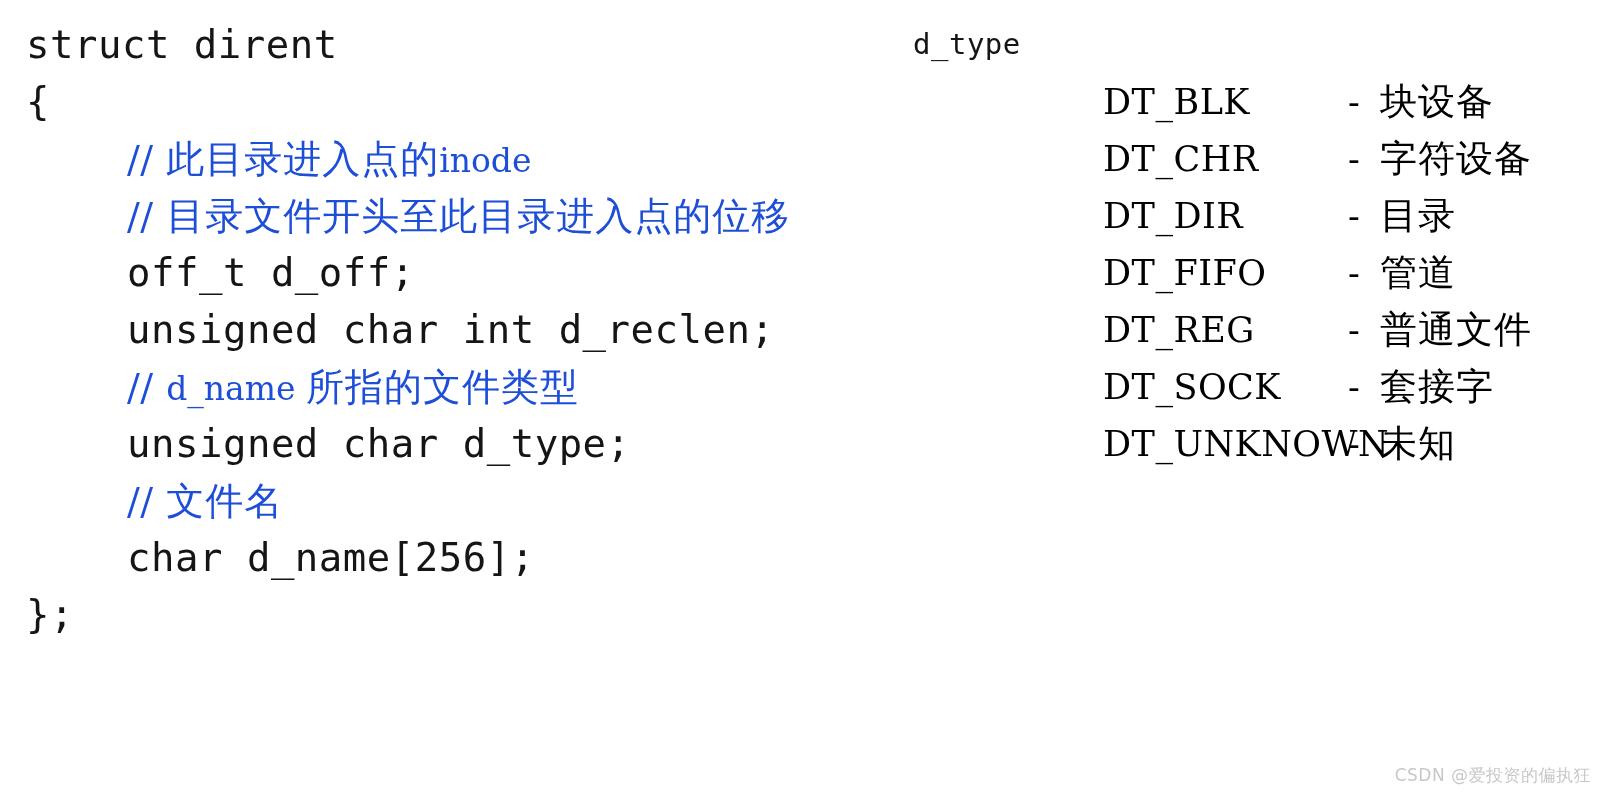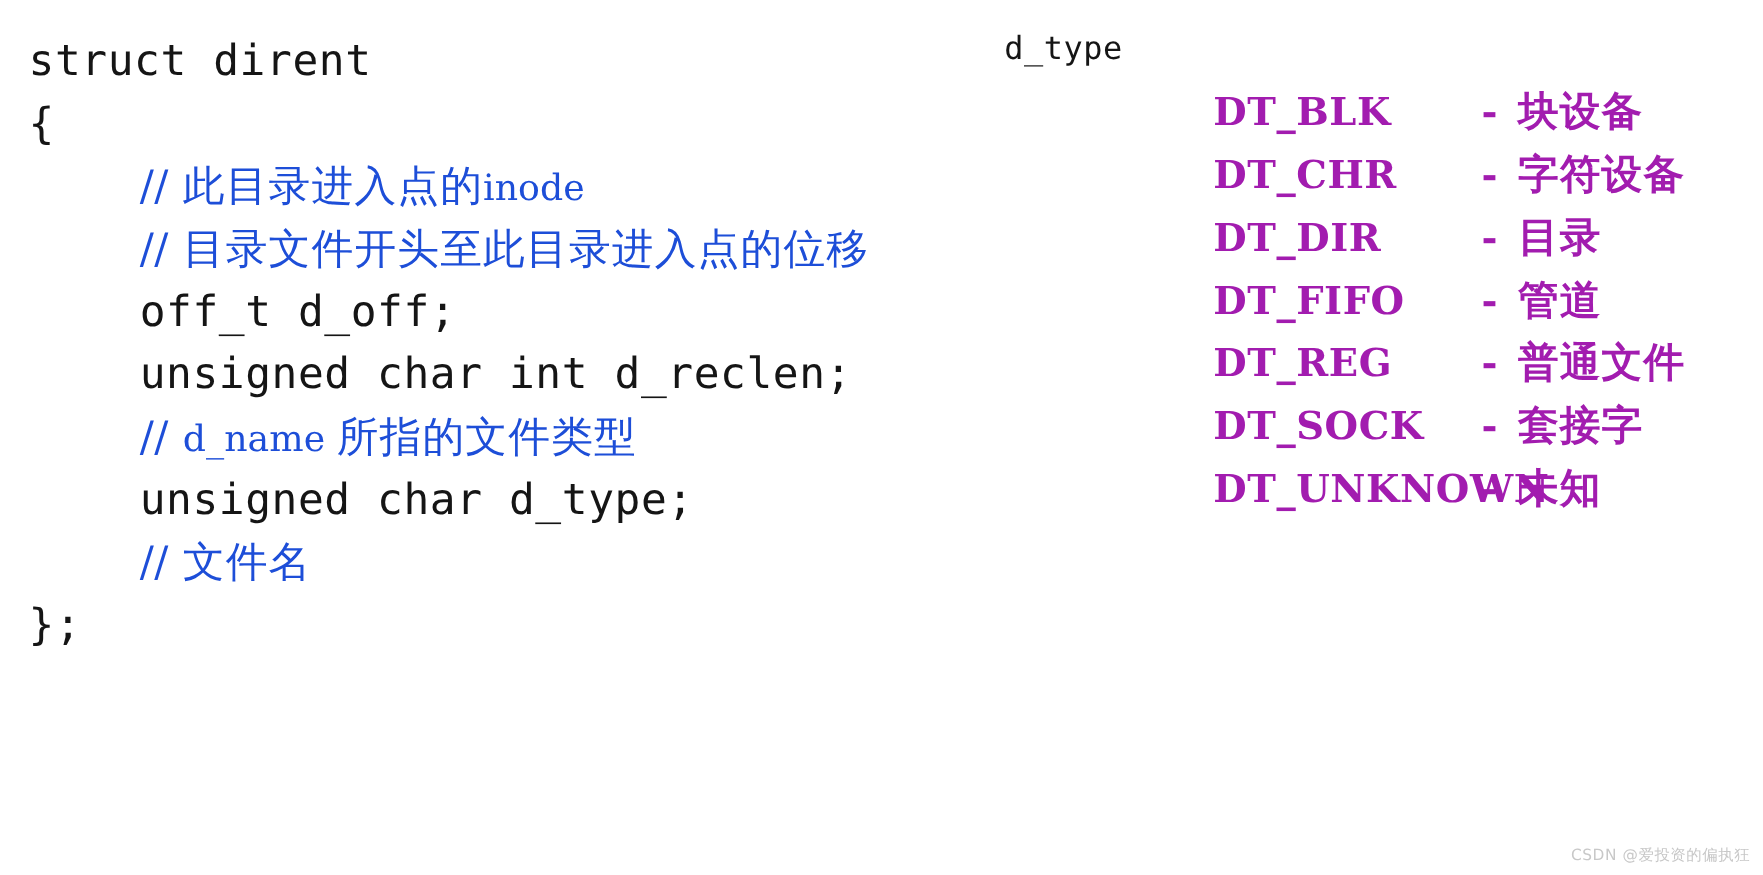--- a/index.html
+++ b/index.html
@@ -15,21 +15,20 @@
     overflow: hidden;
     font-family: "DejaVu Sans Mono", "Liberation Mono", monospace;
   }
 
   
   #struct-block {
     position: absolute;
     left: 26px;
     top: 16px;
     width: 900px;
-    margin-top: 11px;
   }
   .code-line {
     height: 57px;
     line-height: 57px;
     white-space: pre;
     font-size: 39px;
     letter-spacing: 0.5px;
     color: #151515;
     font-family: "DejaVu Sans Mono", "Liberation Mono", monospace;
   }
@@ -72,22 +71,21 @@
     font-family: "DejaVu Sans Mono", "Liberation Mono", monospace;
   }
   #dtype-list {
     margin-top: 0px;
     padding-left: 190px;
   }
   .dtype-row {
     height: 57px;
     line-height: 57px;
     white-space: pre;
-    color: #a21caf;
-    font-weight: bold;
+    color: #000000;
   }
   .dtype-row .dt-name {
     display: inline-block;
     font-size: 35px;
     letter-spacing: 0.5px;
     font-family: "DejaVu Serif", "Liberation Serif", serif;
   }
   .dtype-row .dt-dash {
     display: inline-block;
     width: 52px;
@@ -101,21 +99,21 @@
     font-family: "DejaVu Sans", "Liberation Sans", sans-serif;
   }
   
   .dtype-row .dt-name { width: 225px; }
 
   
   #watermark {
     position: absolute;
     right: 12px;
     bottom: 8px;
-    font-size: 14px;
+    font-size: 17px;
     color: #c8c8c8;
     font-family: "DejaVu Sans", "Liberation Sans", sans-serif;
     white-space: pre;
     letter-spacing: 0.5px;
   }
 </style>
 </head>
 <body>
 
 <div id="page">
@@ -123,20 +121,21 @@
   <div id="struct-block">
       <div class="code-line">struct dirent</div>
       <div class="code-line">{</div>
       <div class="code-line indent comment"><span class="slashes">// </span><span class="cjk">此目录进入点的</span><span class="lat">inode</span></div>
       <div class="code-line indent comment"><span class="slashes">// </span><span class="cjk">目录文件开头至此目录进入点的位移</span></div>
       <div class="code-line indent">off_t d_off;</div>
       <div class="code-line indent">unsigned char int d_reclen;</div>
       <div class="code-line indent comment"><span class="slashes">// </span><span class="lat">d_name </span><span class="cjk">所指的文件类型</span></div>
       <div class="code-line indent">unsigned char d_type;</div>
       <div class="code-line indent comment"><span class="slashes">// </span><span class="cjk">文件名</span></div>
+      <div class="code-line indent">char d_name[256];</div>
       <div class="code-line">};</div>
     </div>
 
   <div id="dtype-block">
     <div id="dtype-title">d_type</div>
     <div id="dtype-list">
         <div class="dtype-row"><span class="dt-name">DT_BLK</span><span class="dt-dash">-</span><span class="dt-desc">块设备</span></div>
         <div class="dtype-row"><span class="dt-name">DT_CHR</span><span class="dt-dash">-</span><span class="dt-desc">字符设备</span></div>
         <div class="dtype-row"><span class="dt-name">DT_DIR</span><span class="dt-dash">-</span><span class="dt-desc">目录</span></div>
         <div class="dtype-row"><span class="dt-name">DT_FIFO</span><span class="dt-dash">-</span><span class="dt-desc">管道</span></div>

